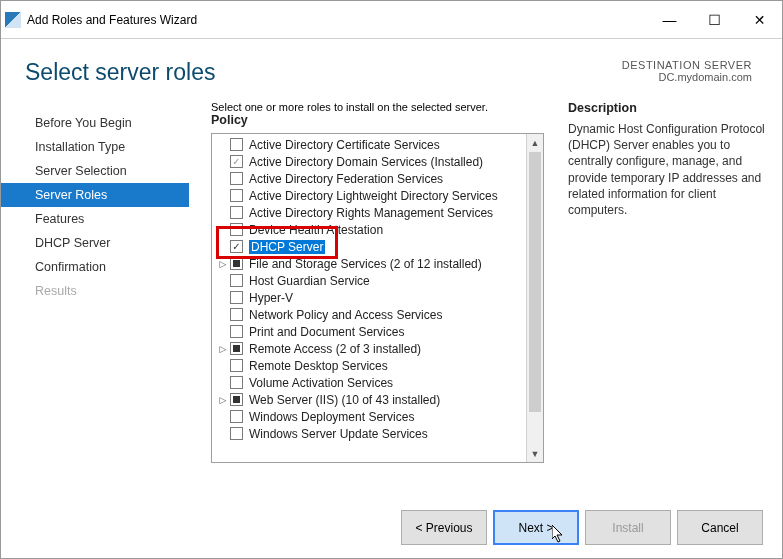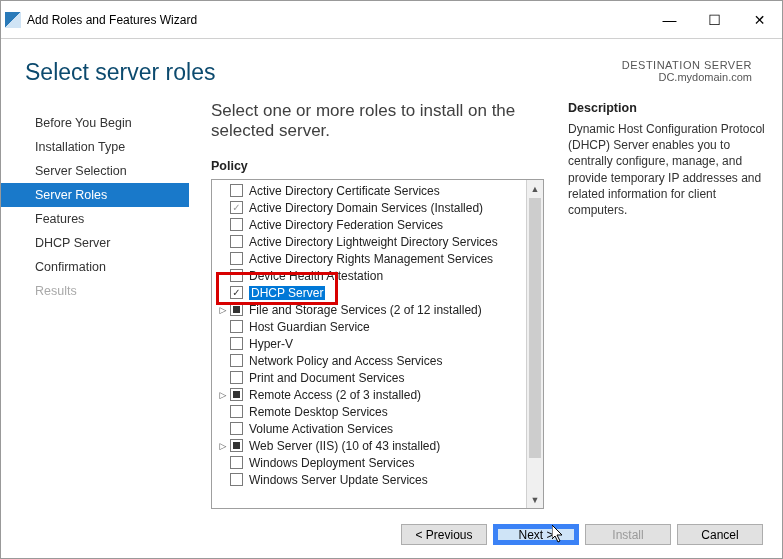--- a/index.html
+++ b/index.html
@@ -22,21 +22,21 @@
 
   
   .nav { width: 188px; padding-top: 10px; }
   .nav-item { padding: 5px 0 5px 34px; font-size: 12.5px; color: #333; cursor: default; }
   .nav-item.active { background: #1979ca; color: #fff; }
   .nav-item.disabled { color: #a9a9a9; }
 
   
   .main { flex: 1; padding: 0 16px 0 22px; display: flex; gap: 24px; }
   .main-left { flex: 1; }
-  .instruct { font-size: 17px; color: #404040; margin-bottom: 18px; }
+  .instruct { font-size: 11px; color: #000000; }
   .section-label { font-size: 12.5px; font-weight: 700; color: #222; margin-bottom: 6px; }
 
   .roles-box { border: 1px solid #9f9f9f; height: 330px; position: relative; }
   .roles-scroll { position: absolute; inset: 0; overflow: hidden; }
   .scrollbar { position: absolute; right: 0; top: 0; bottom: 0; width: 17px; background: #f0f0f0; border-left: 1px solid #d0d0d0; }
   .scrollbar .arrow { height: 17px; display: flex; align-items: center; justify-content: center; font-size: 9px; color: #555; }
   .scrollbar .thumb { position: absolute; left: 2px; right: 2px; top: 18px; height: 260px; background: #cdcdcd; }
 
   .role-row { display: flex; align-items: center; height: 17px; padding-left: 18px; font-size: 12px; color: #222; white-space: nowrap; }
   .role-row .expander { width: 10px; text-align: center; font-size: 9px; color: #555; margin-left: -12px; margin-right: 2px; }
@@ -46,22 +46,22 @@
   .cb.filled::after { content: ""; width: 7px; height: 7px; background: #333; }
   .role-row.selected .label-span { background: #0078d7; color: #fff; padding: 0 2px; }
   .red-rect { position: absolute; border: 3px solid #d80000; pointer-events: none; }
 
   
   .desc-col { width: 198px; }
   .desc-text { font-size: 12px; color: #333; line-height: 1.35; margin-top: 3px; }
 
   
   .footer { position: absolute; bottom: 14px; right: 20px; display: flex; gap: 6px; }
-  .btn { width: 86px; height: 21px; font-size: 12px; border: 1px solid #adadad; background: #e1e1e1; display: flex; align-items: center; justify-content: center; }
-  .btn.primary { background: #cfe4f7; border: 5px solid #3b82f6; }
+  .btn { width: 86px; height: 35px; font-size: 12px; border: 1px solid #adadad; background: #e1e1e1; display: flex; align-items: center; justify-content: center; }
+  .btn.primary { background: #cfe4f7; border: 2px solid #3b82f6; }
   .btn.disabled { color: #9a9a9a; }
 
   
   .cursor { position: absolute; pointer-events: none; }
 </style>
 </head>
 <body>
 
 <div class="titlebar">
   <div class="app-icon"></div>

